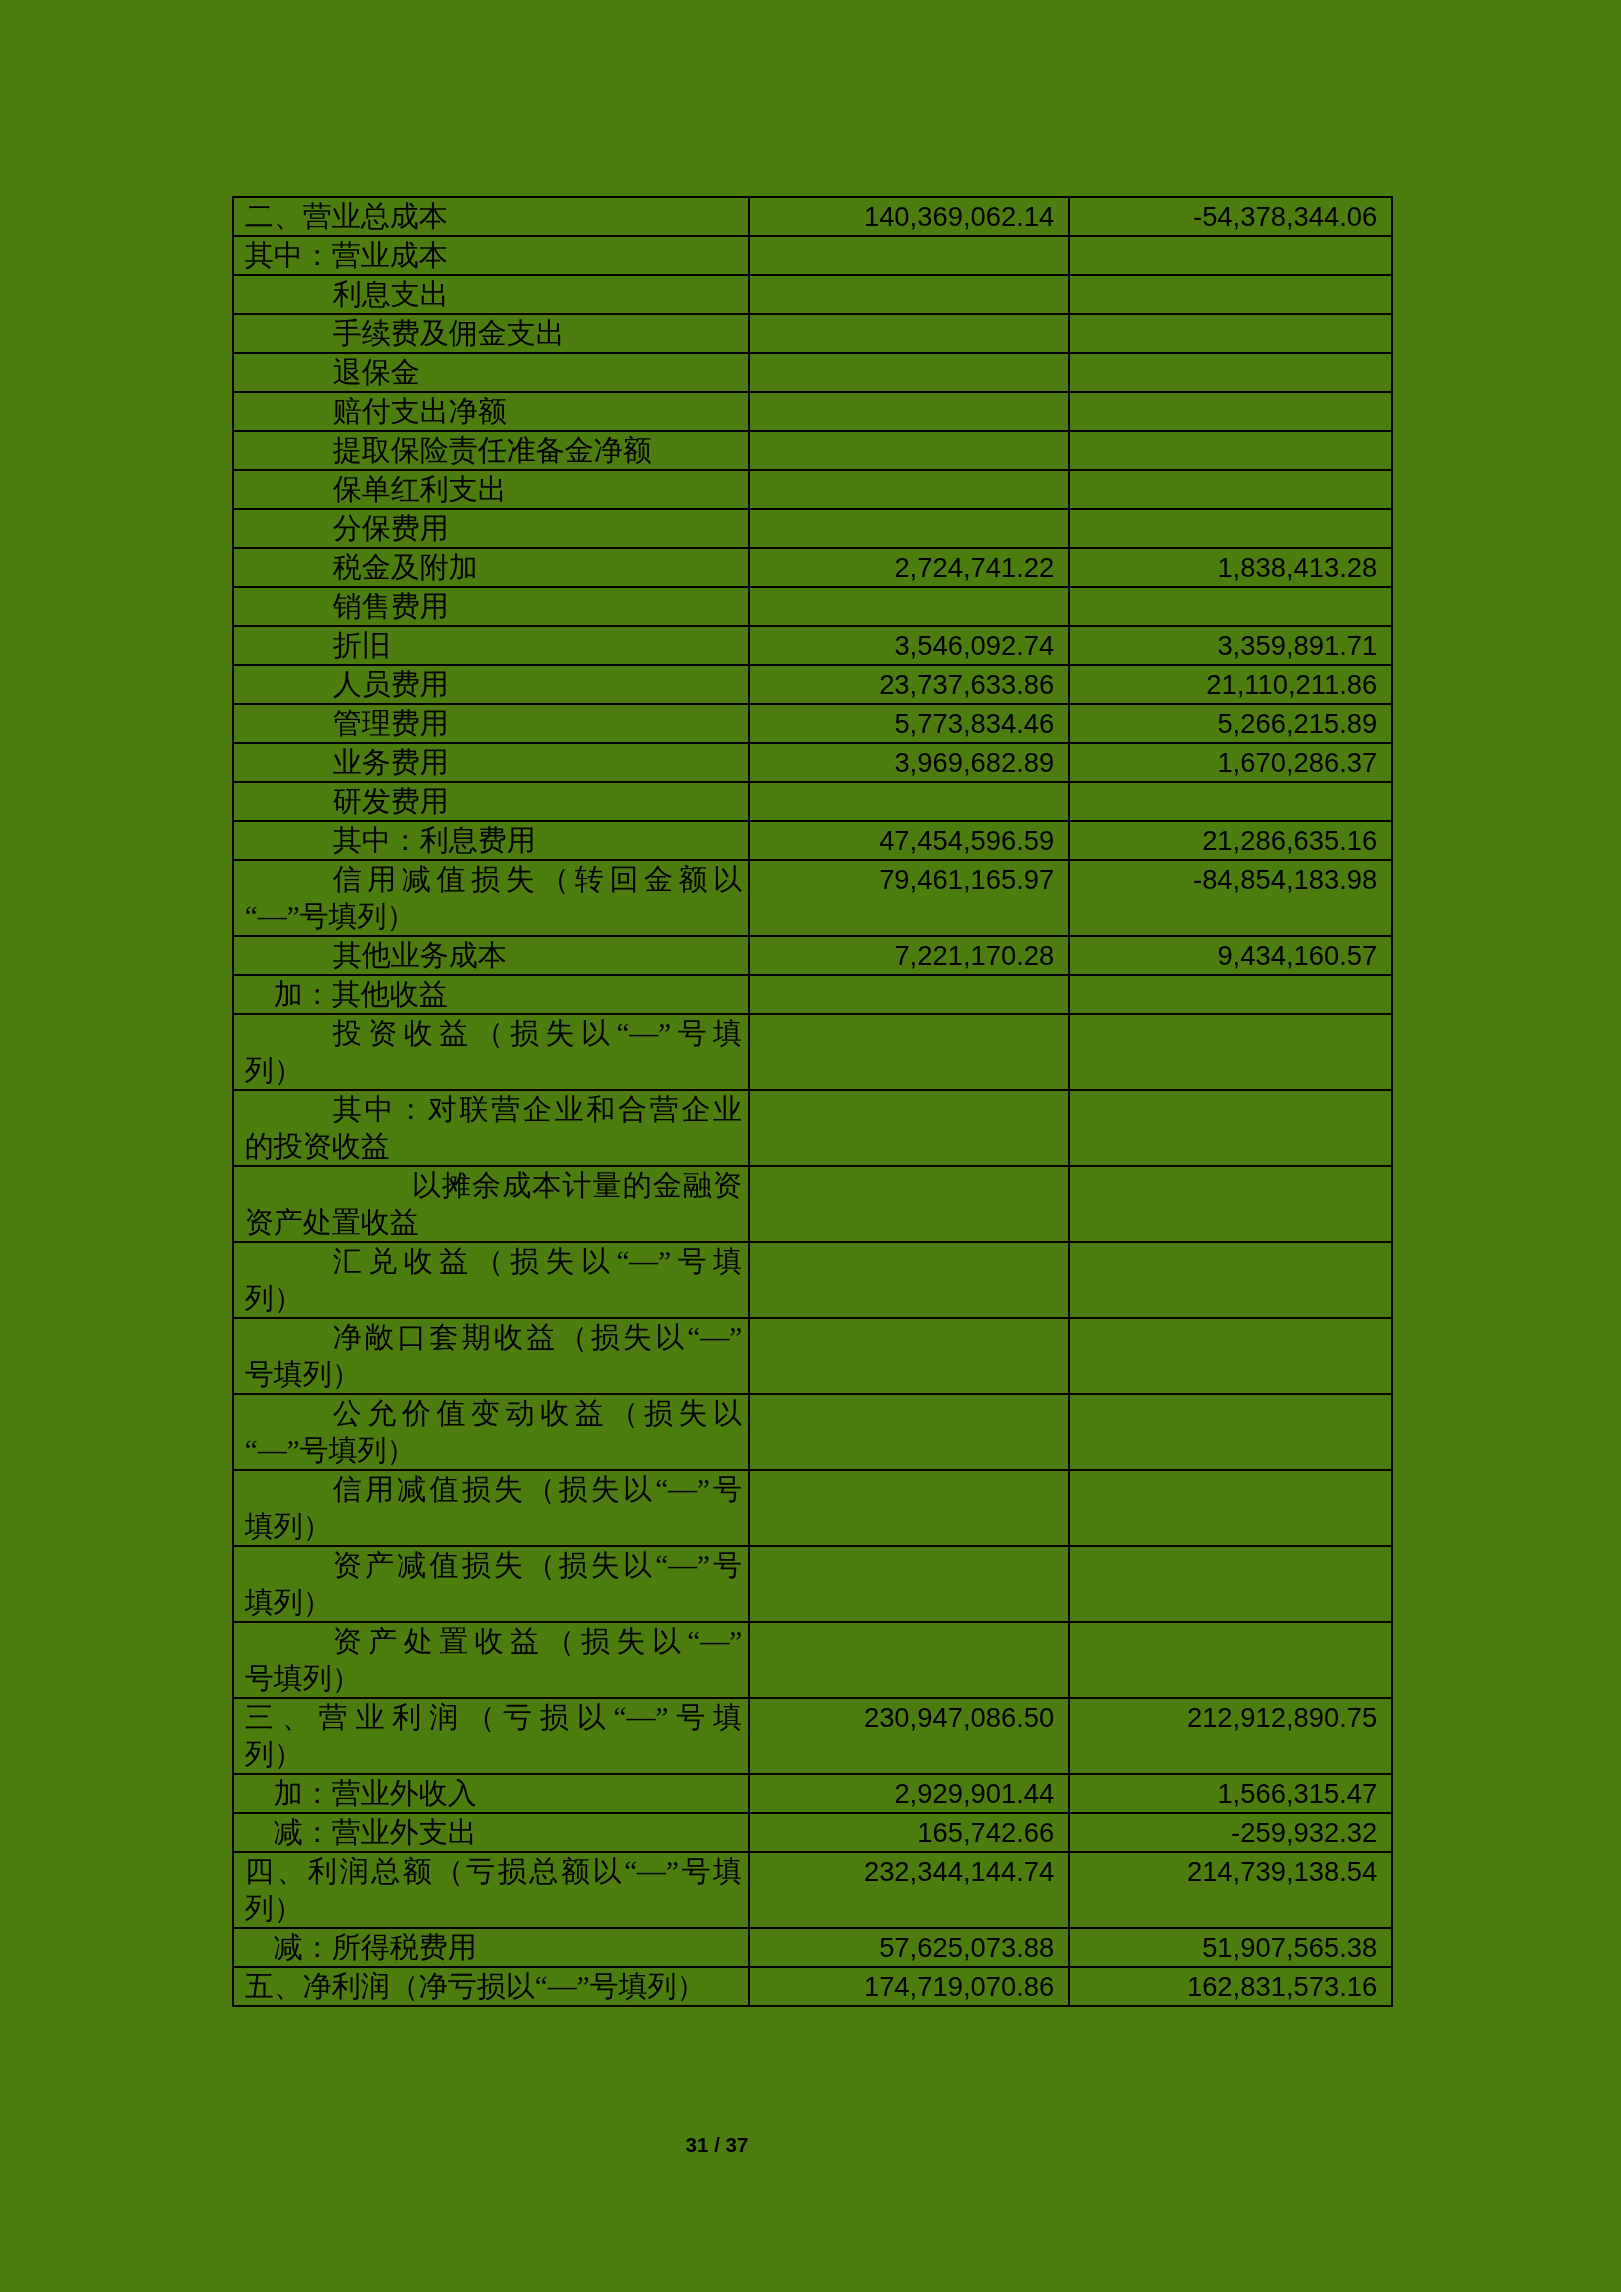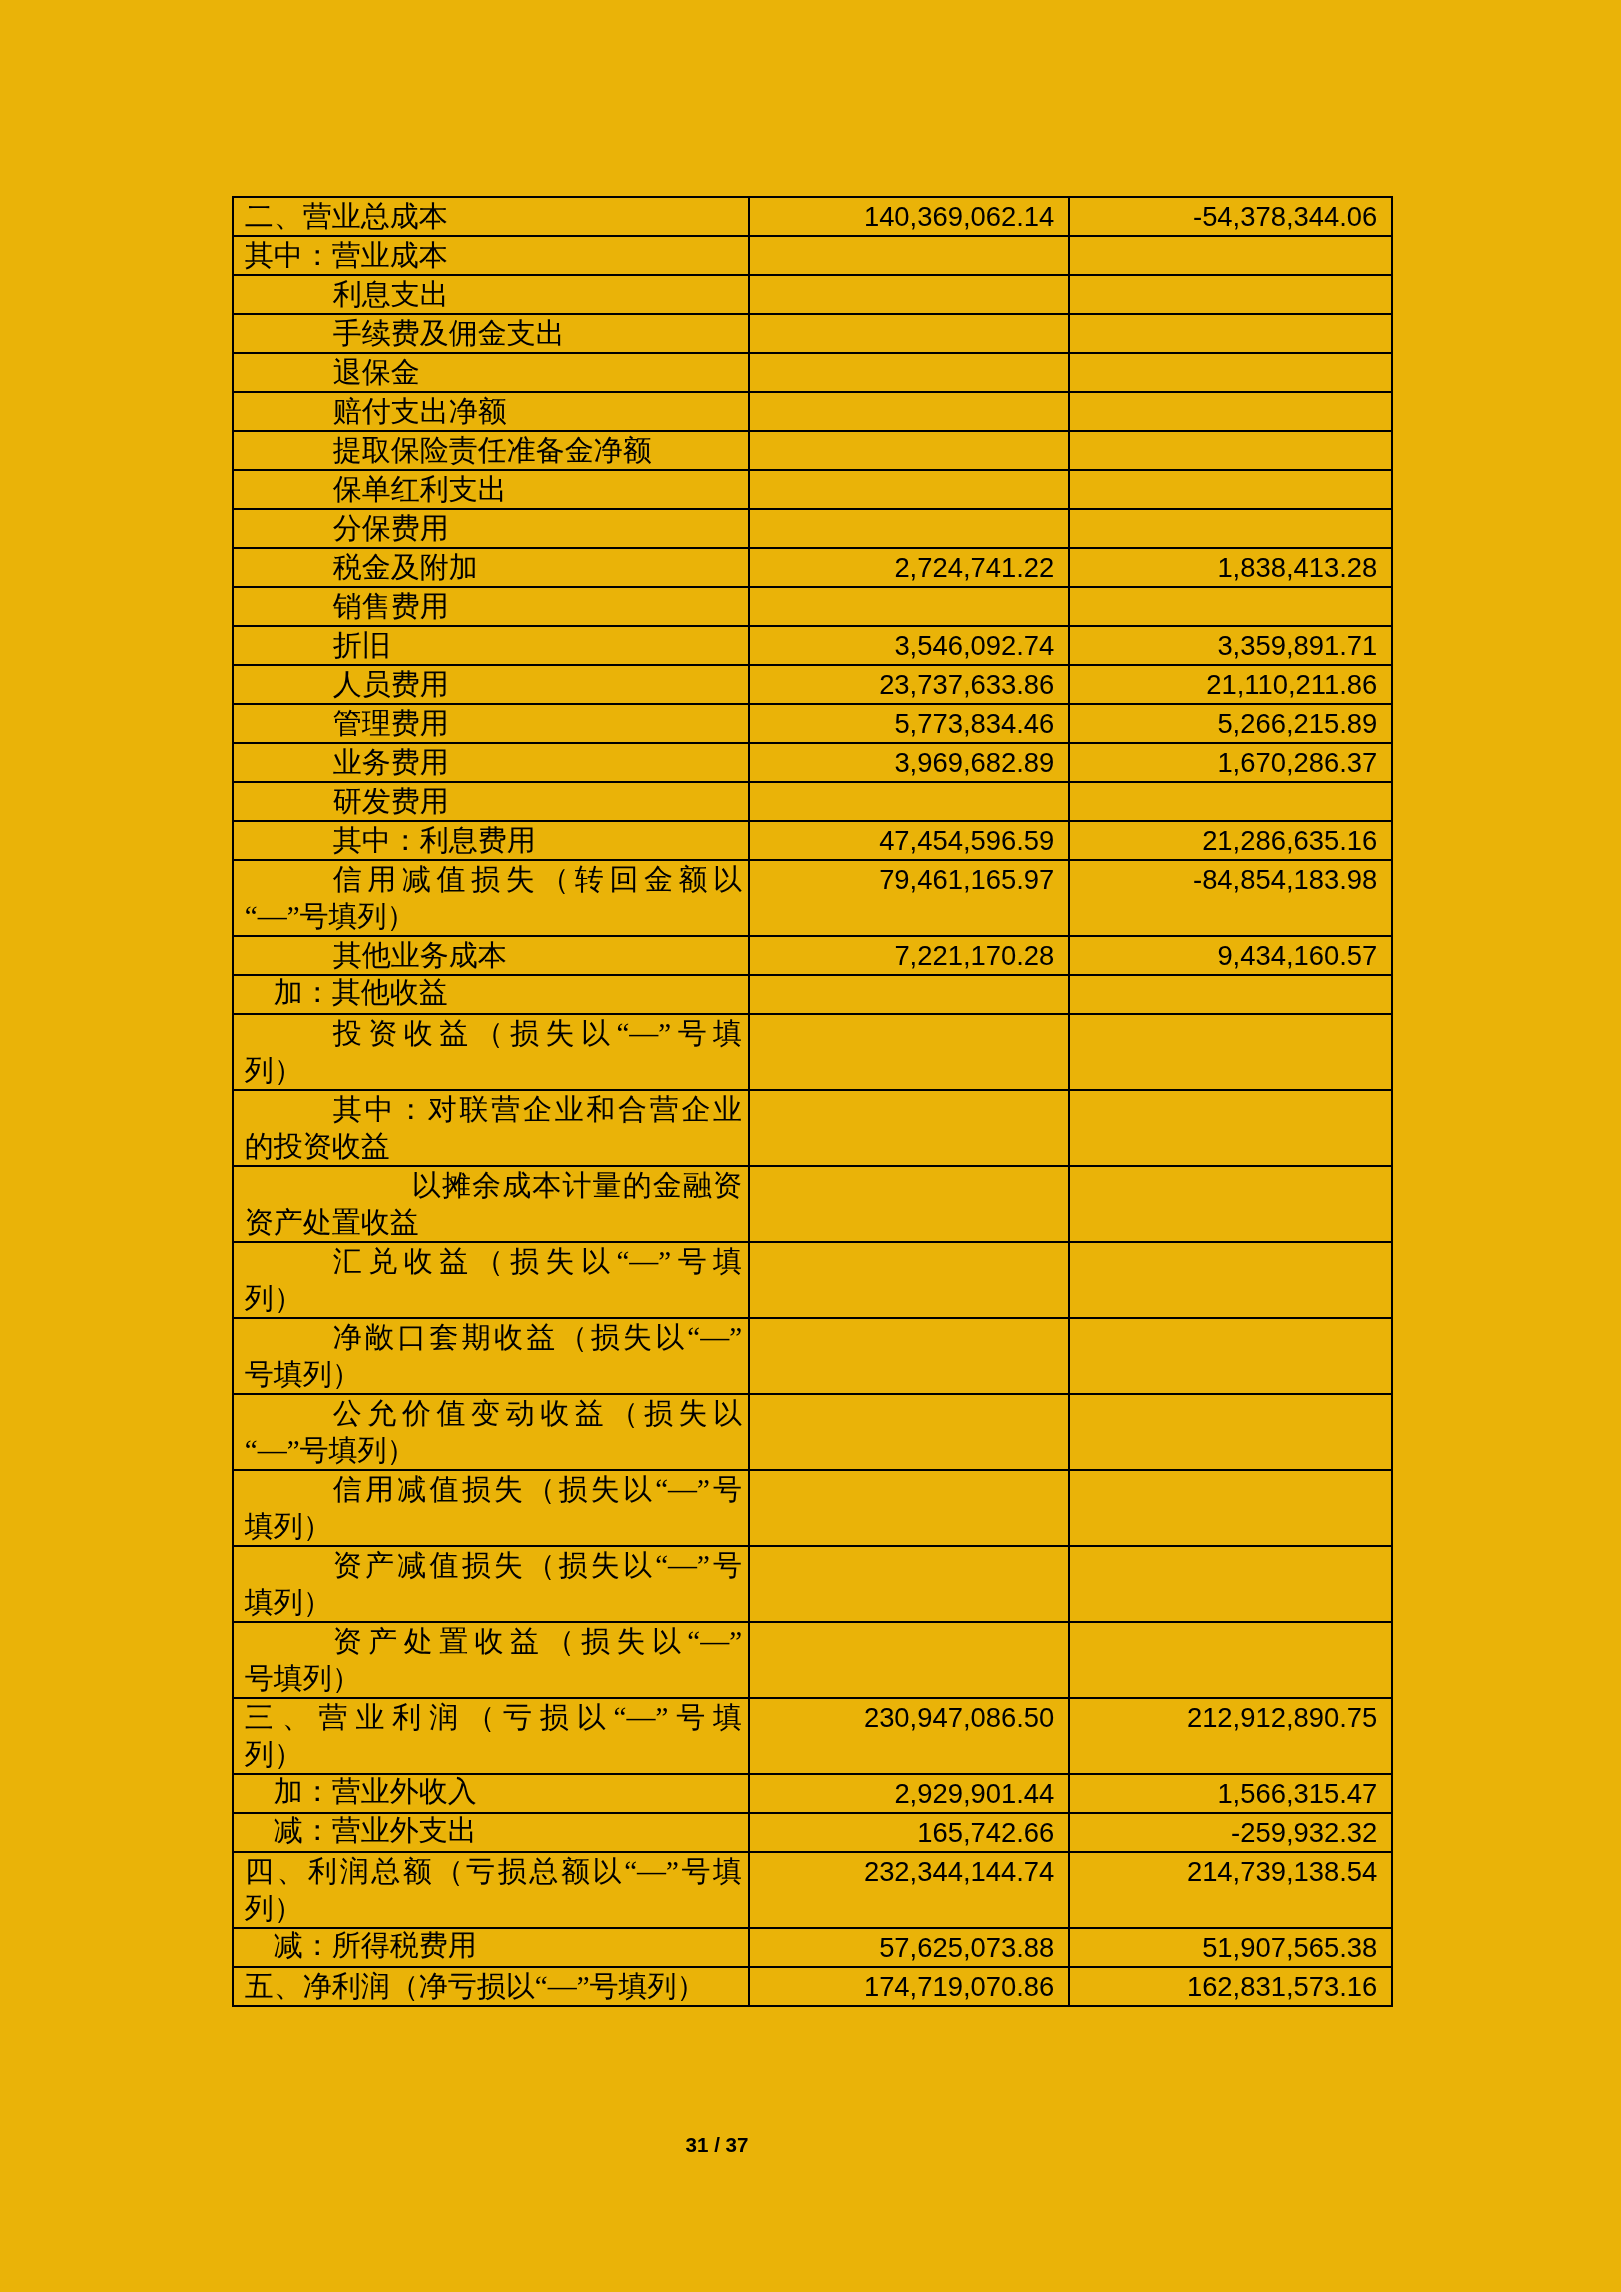--- a/index.html
+++ b/index.html
@@ -1,20 +1,20 @@
 <!DOCTYPE html>
 <html><head>
 <meta charset="utf-8">
 <style>
   html,body{margin:0;padding:0;background:#ffffff;}
   .page{
     position:relative;
     width:1621px;
     height:2293px;
-    background:#eab308;
+    background:#4d7c0f;
     overflow:hidden;
   }
   table.fin{
     position:absolute;
     left:232px;
     top:196px;
     width:1159px;
     border-collapse:collapse;
     table-layout:fixed;
   }
@@ -35,21 +35,21 @@
   }
   td.lbl .ln{
     display:block;
     line-height:37px;
   }
   tr.two td.lbl .ln1{
     text-align:justify;
     text-align-last:justify;
   }
   .ind-0{text-indent:0;}
-  .ind-1{text-indent:29px;font-family:Liberation Mono, monospace;}
+  .ind-1{text-indent:29px;}
   .ind-2{text-indent:88px;}
   .ind-3{text-indent:167px;}
   td.num{
     font-family:"Liberation Sans", sans-serif;
     font-size:27.4px;
     text-align:right;
     padding-right:13.7px;
     line-height:37px;
     white-space:nowrap;
   }

